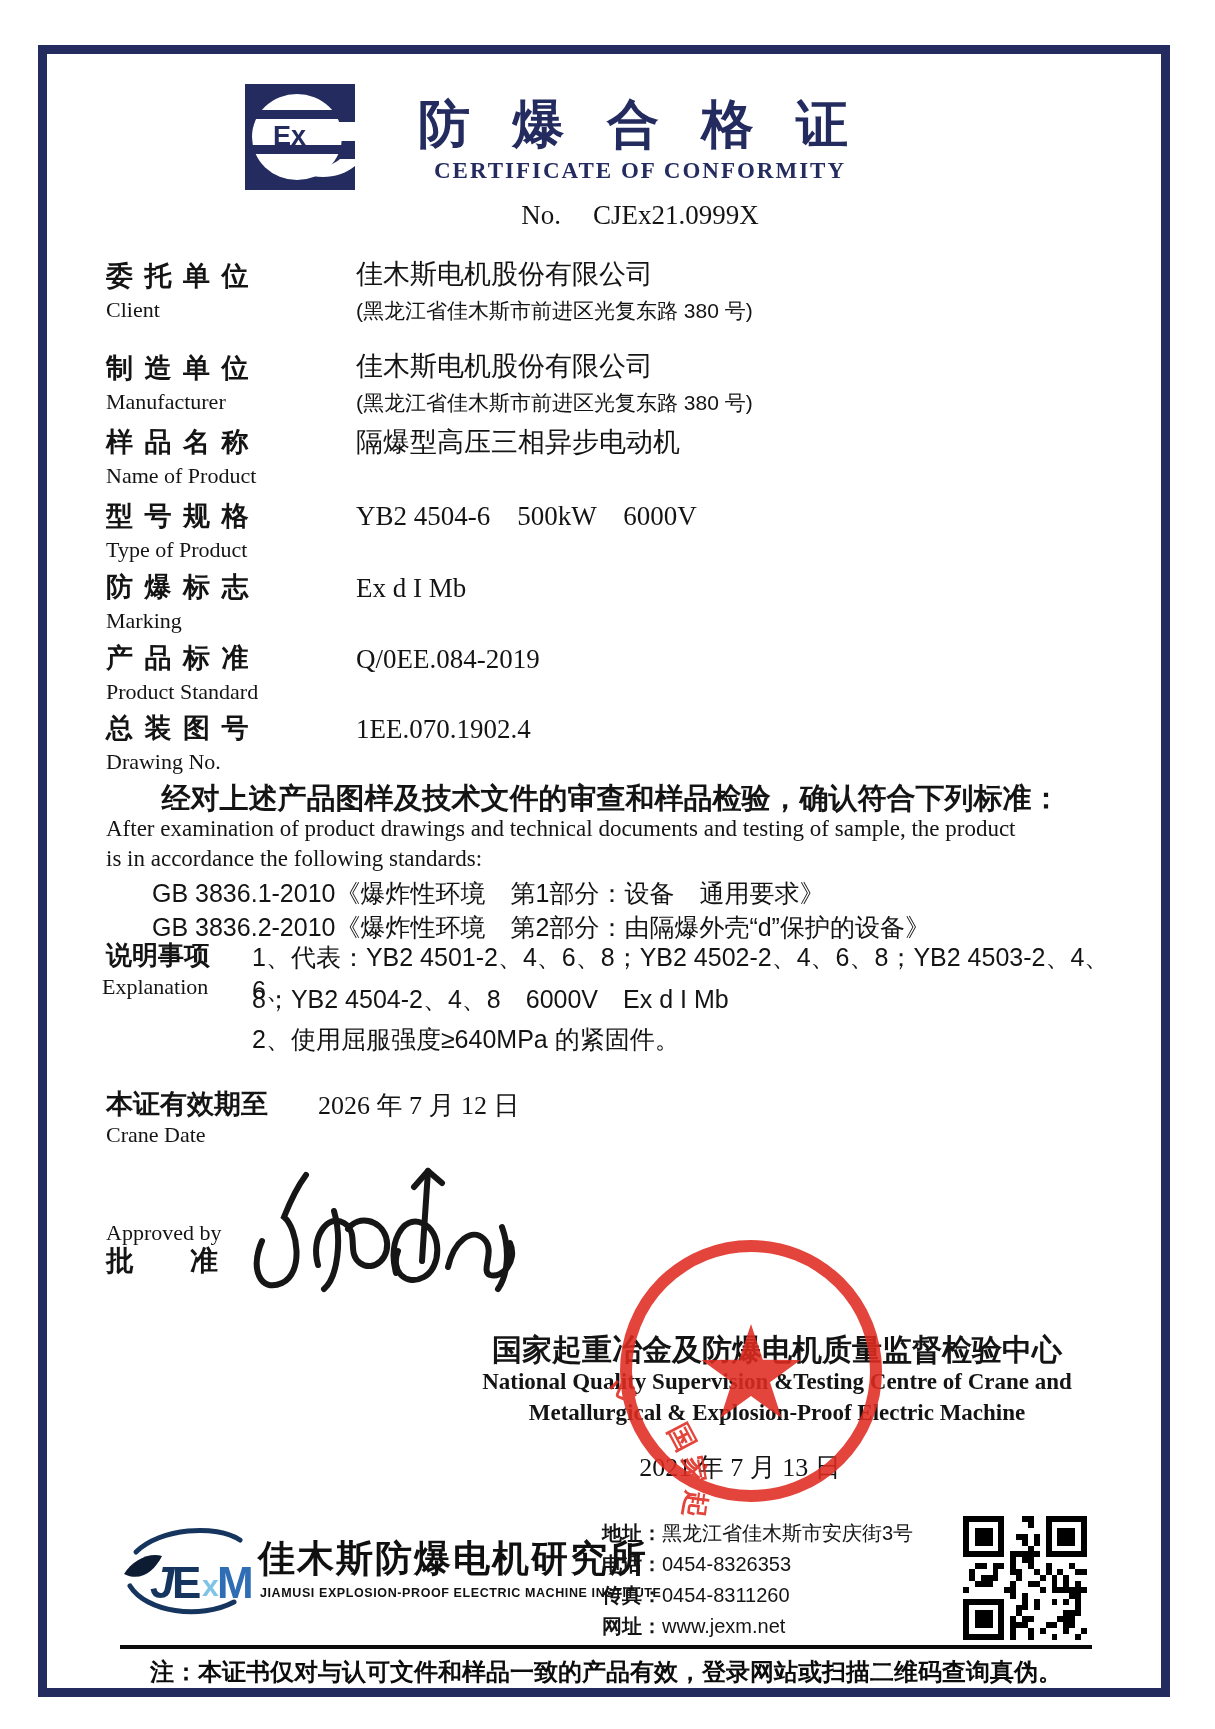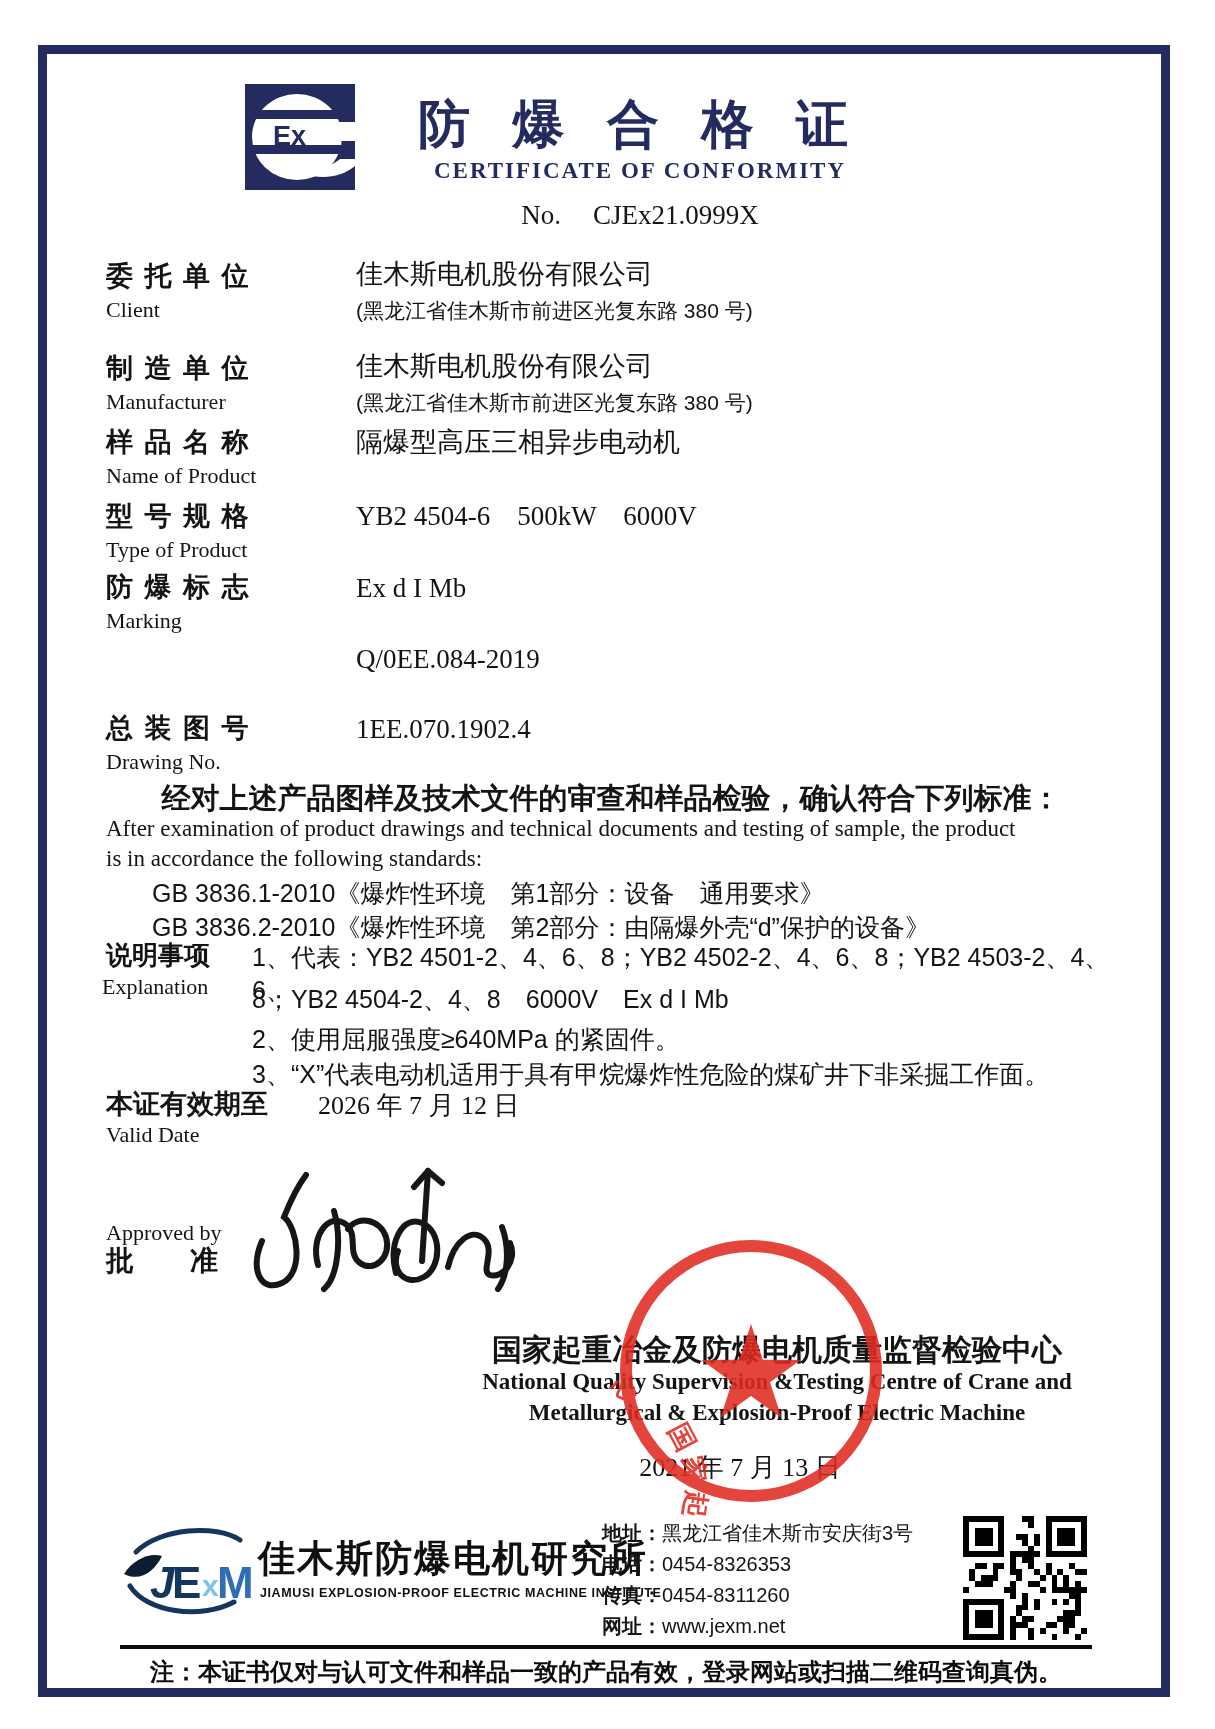--- a/index.html
+++ b/index.html
@@ -69,43 +69,46 @@
     <div class="row-label-en">Type of Product</div>
   </div>
   <div class="abs row-value serif" style="left:356px;top:500px;">YB2 4504-6　500kW　6000V</div>
 
   <div class="abs" style="left:106px;top:571px;">
     <div class="row-label-zh">防 爆 标 志</div>
     <div class="row-label-en">Marking</div>
   </div>
   <div class="abs row-value serif" style="left:356px;top:572px;">Ex d I Mb</div>
 
+  <div class="abs" style="left:106px;top:642px;">
+    <div class="row-label-zh">产 品 标 准</div>
+    <div class="row-label-en">Product Standard</div>
+  </div>
   <div class="abs row-value serif" style="left:356px;top:643px;">Q/0EE.084-2019</div>
 
   <div class="abs" style="left:106px;top:712px;">
     <div class="row-label-zh">总 装 图 号</div>
     <div class="row-label-en">Drawing No.</div>
   </div>
   <div class="abs row-value serif" style="left:356px;top:713px;">1EE.070.1902.4</div>
 
   <div class="abs b" style="left:106px;top:779px;width:1010px;font-size:29px;text-align:center;">经对上述产品图样及技术文件的审查和样品检验，确认符合下列标准：</div>
   <div class="abs serif" style="left:106px;top:816px;width:1010px;font-size:23px;">After examination of product drawings and technical documents and testing of sample, the product</div>
   <div class="abs serif" style="left:106px;top:846px;width:1010px;font-size:23px;">is in accordance the following standards:</div>
   <div class="abs" style="left:152px;top:877px;width:980px;font-size:25px;">GB 3836.1-2010《爆炸性环境　第1部分：设备　通用要求》</div>
   <div class="abs" style="left:152px;top:911px;width:980px;font-size:25px;">GB 3836.2-2010《爆炸性环境　第2部分：由隔爆外壳“d”保护的设备》</div>
 
   <div class="abs b" style="left:106px;top:938px;font-size:26px;">说明事项</div>
   <div class="abs serif" style="left:102px;top:974px;font-size:22px;">Explanation</div>
   <div class="abs" style="left:252px;top:941px;width:880px;font-size:25px;">1、代表：YB2 4501-2、4、6、8；YB2 4502-2、4、6、8；YB2 4503-2、4、6、</div>
   <div class="abs" style="left:252px;top:983px;width:880px;font-size:25px;">8；YB2 4504-2、4、8　6000V　Ex d I Mb</div>
   <div class="abs" style="left:252px;top:1023px;width:880px;font-size:25px;">2、使用屈服强度≥640MPa 的紧固件。</div>
-  <div class="abs" style="left:252px;top:1058px;width:900px;font-size:25px;">3、“X”代表电动机适用于具有甲烷爆炸性危险的煤矿井下非采掘工作面。</div>
 
   <div class="abs b" style="left:106px;top:1086px;font-size:27px;">本证有效期至</div>
-  <div class="abs serif" style="left:106px;top:1122px;font-size:22px;">Valid Date</div>
+  <div class="abs serif" style="left:106px;top:1122px;font-size:22px;">Crane Date</div>
   <div class="abs serif" style="left:318px;top:1088px;font-size:26px;">2026 年 7 月 12 日</div>
 
   <div class="abs b" style="left:106px;top:1242px;font-size:28px;">批　　准</div>
   <div class="abs serif" style="left:106px;top:1220px;font-size:22px;">Approved by</div>
 
   <svg class="abs" style="left:240px;top:1145px;" width="290" height="170" viewBox="0 0 290 170">
     <g fill="none" stroke="#161616" stroke-width="6" stroke-linecap="round">
       <path d="M22,96 C10,124 20,148 42,138 C64,128 58,84 44,72 C52,52 60,38 66,30"></path>
       <path d="M78,120 C70,92 88,68 104,78 C120,88 106,108 120,118 C134,128 152,112 146,92 C140,74 118,70 108,84"></path>
       <path d="M94,66 C102,94 98,132 84,144"></path>

